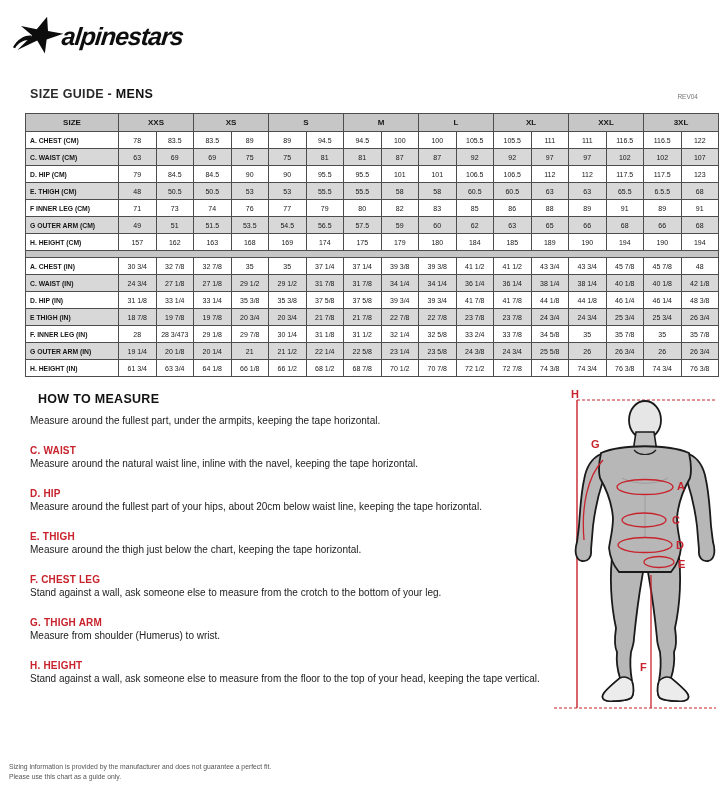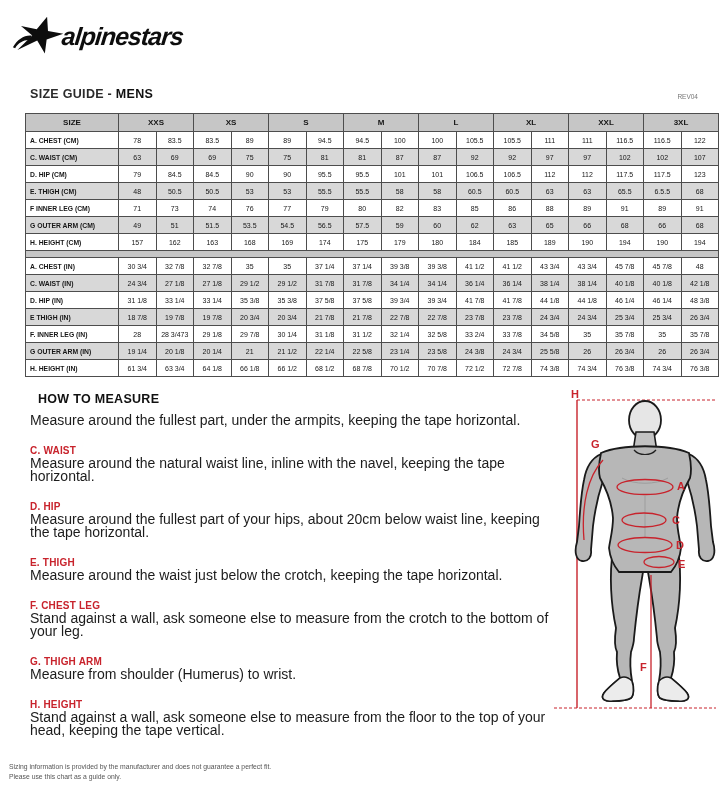--- a/index.html
+++ b/index.html
@@ -28,21 +28,21 @@
   }
   table.size-table th{background:#c6c6c6;font-size:8px;font-weight:bold;height:17px;}
   table.size-table td.rlabel{text-align:left;padding-left:4px;font-weight:bold;font-size:6.8px;}
   table.size-table tr.stripe td{background:#d8d8d8;}
   table.size-table td.sep{background:#c6c6c6;height:6px;}
   
   .htm-title{position:absolute;left:30px;top:392px;font-size:12.5px;font-weight:800;letter-spacing:.3px;color:#111;padding-left:8px;}
   .htm-list{position:absolute;left:30px;top:414px;width:520px;}
   .htm-item{margin-bottom:17px;}
   .htm-item h3{margin:0;font-size:10px;font-weight:800;color:#c8232c;line-height:13px;letter-spacing:.2px;}
-  .htm-item p{margin:0;font-size:14px;color:#1c1c1c;line-height:13px;}
+  .htm-item p{margin:0;font-size:10px;color:#1c1c1c;line-height:13px;}
   
   .figure{position:absolute;left:554px;top:390px;width:164px;height:334px;}
   .figure svg{overflow:visible;}
   
   .footer{position:absolute;left:9px;top:762px;font-size:6.8px;line-height:10px;color:#555;}
 </style>
 </head>
 <body>
 
 <div class="logo">
@@ -359,21 +359,21 @@
     <div class="htm-item">
       <h3>C. WAIST</h3>
       <p>Measure around the natural waist line, inline with the navel, keeping the tape horizontal.</p>
     </div>
     <div class="htm-item">
       <h3>D. HIP</h3>
       <p>Measure around the fullest part of your hips, about 20cm below waist line, keeping the tape horizontal.</p>
     </div>
     <div class="htm-item">
       <h3>E. THIGH</h3>
-      <p>Measure around the waist just below the crotch, keeping the tape horizontal.</p>
+      <p>Measure around the thigh just below the chart, keeping the tape horizontal.</p>
     </div>
     <div class="htm-item">
       <h3>F. CHEST LEG</h3>
       <p>Stand against a wall, ask someone else to measure from the crotch to the bottom of your leg.</p>
     </div>
     <div class="htm-item">
       <h3>G. THIGH ARM</h3>
       <p>Measure from shoulder (Humerus) to wrist.</p>
     </div>
     <div class="htm-item">

